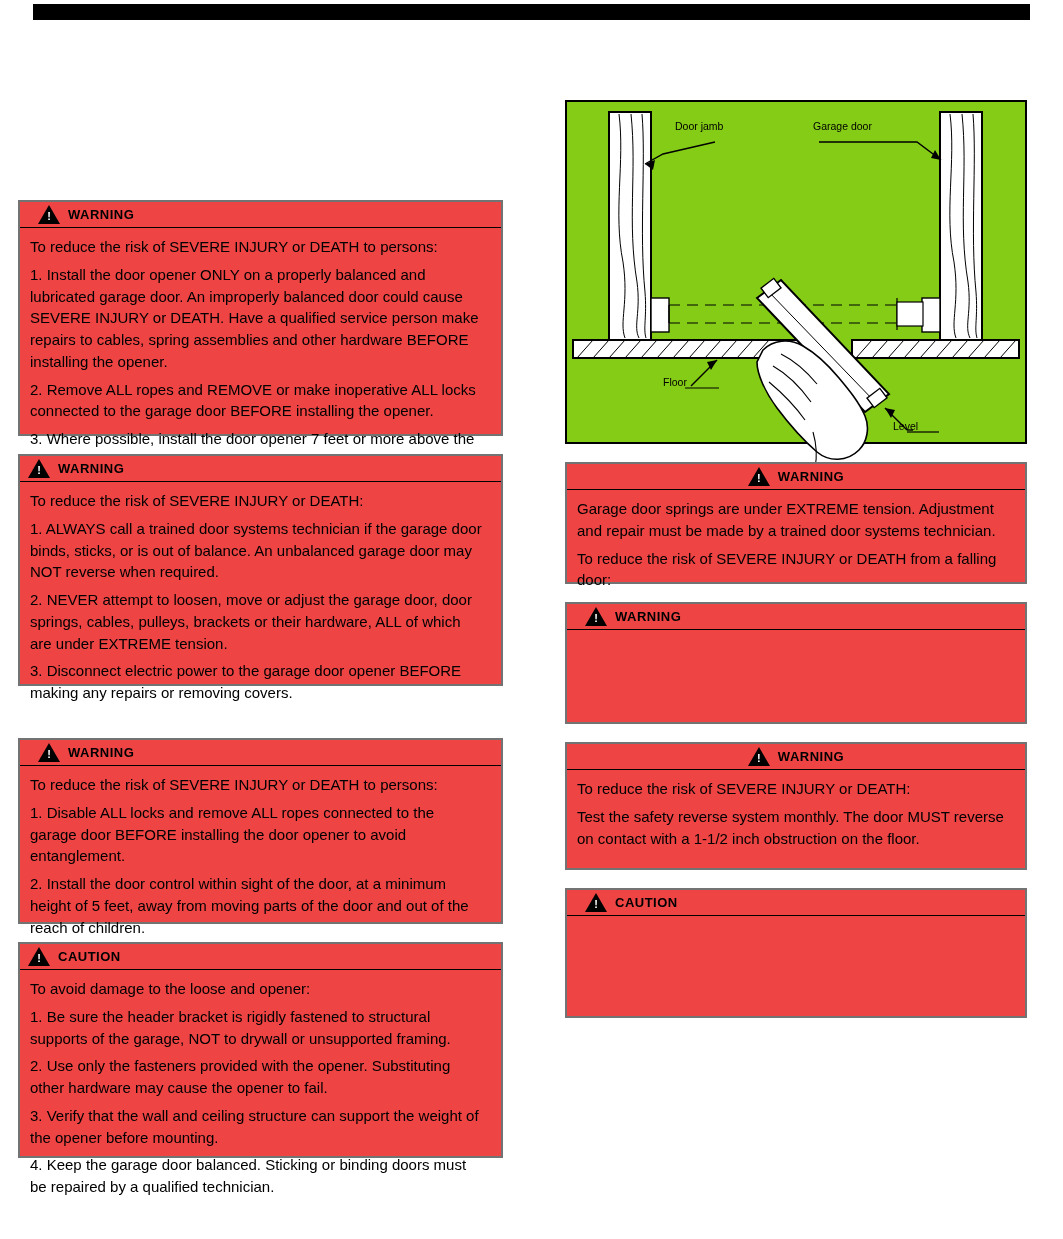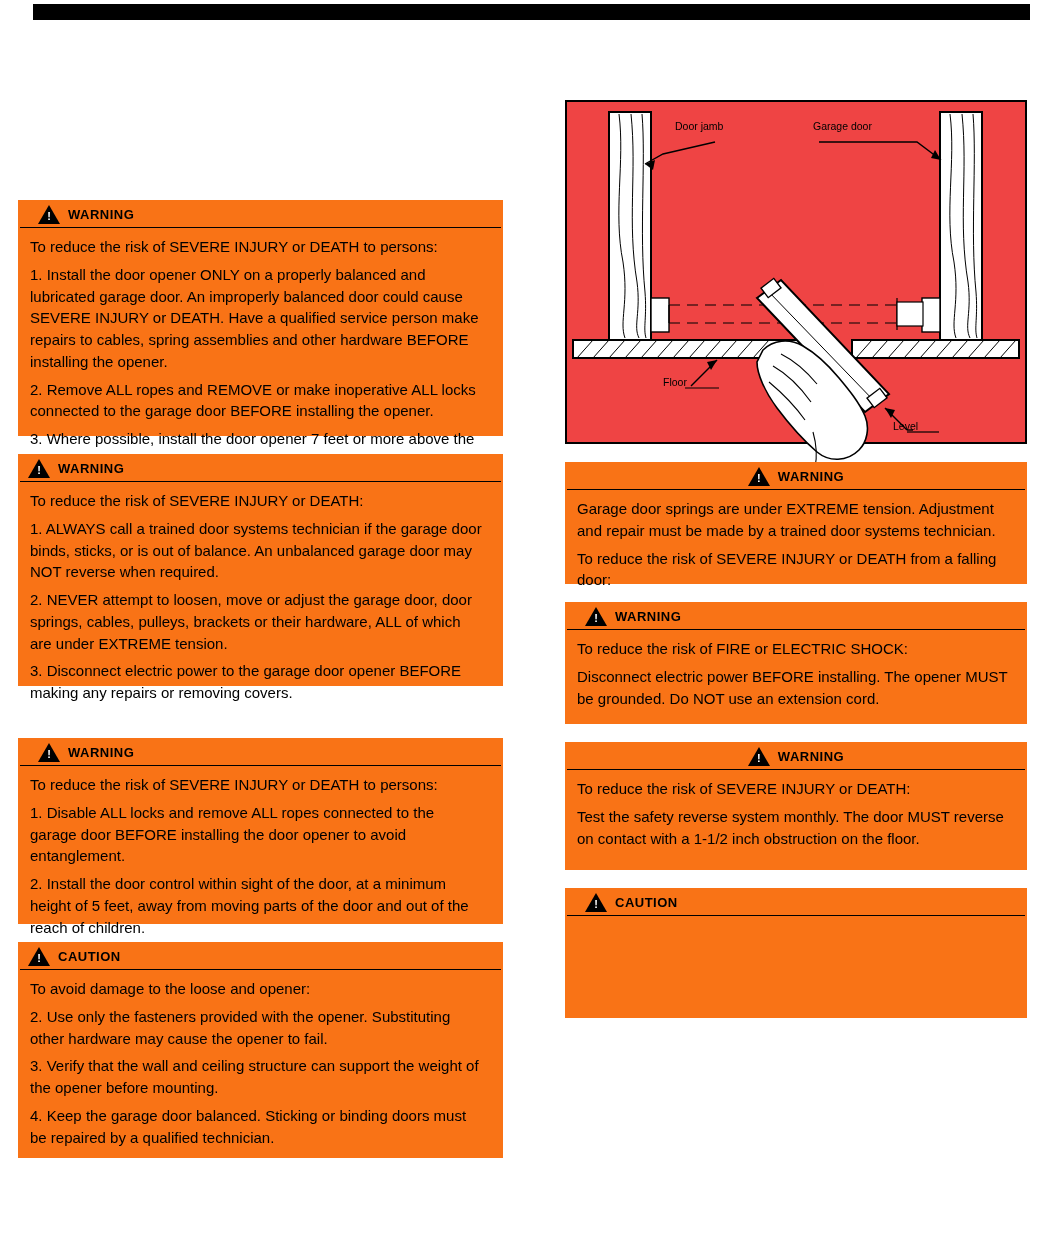--- a/index.html
+++ b/index.html
@@ -37,23 +37,23 @@
   }
   .col-right {
     position: absolute;
     left: 565px;
     top: 100px;
     width: 462px;
   }
 
   
   .notice-box {
-    border: 2px solid #f97316;
+    border: 2px solid #737373;
     box-sizing: border-box;
-    background: #f97316;
+    background: #ef4444;
     margin-bottom: 18px;
     position: relative;
   }
   .notice-head {
     border-bottom: 1px solid #000000;
     height: 26px;
     display: flex;
     align-items: center;
     box-sizing: border-box;
   }
@@ -107,21 +107,21 @@
   .notice-body p:last-child { margin-bottom: 0; }
   .spacer-block { height: 34px; }
 
   
   .figure {
     position: relative;
     border: 2px solid #000000;
     box-sizing: border-box;
     width: 462px;
     height: 344px;
-    background: #ef4444;
+    background: #84cc16;
     margin-bottom: 18px;
   }
   .figure svg { display:block; }
   .fig-caption {
     position: absolute;
     font-size: 10.5px;
     line-height: 1.25;
   }
 </style>
 </head>
@@ -176,20 +176,21 @@
       </div>
     </div>
 
     <div class="notice-box" style="height:216px">
       <div class="notice-head left-pad2">
         <span class="warn-tri"></span>
         <span class="notice-title">CAUTION</span>
       </div>
       <div class="notice-body">
         <p>To avoid damage to the loose and opener:</p>
+        <p>1. Be sure the header bracket is rigidly fastened to structural supports of the garage, NOT to drywall or unsupported framing.</p>
         <p>2. Use only the fasteners provided with the opener. Substituting other hardware may cause the opener to fail.</p>
         <p>3. Verify that the wall and ceiling structure can support the weight of the opener before mounting.</p>
         <p>4. Keep the garage door balanced. Sticking or binding doors must be repaired by a qualified technician.</p>
       </div>
     </div>
 
   </div>
 
   <div class="col-right">
 
@@ -297,24 +298,20 @@
         <p>Garage door springs are under EXTREME tension. Adjustment and repair must be made by a trained door systems technician.</p>
         <p>To reduce the risk of SEVERE INJURY or DEATH from a falling door:</p>
       </div>
     </div>
 
     <div class="notice-box" style="height:122px">
       <div class="notice-head left-pad">
         <span class="warn-tri"></span>
         <span class="notice-title">WARNING</span>
       </div>
-      <div class="notice-body">
-        <p>To reduce the risk of FIRE or ELECTRIC SHOCK:</p>
-        <p>Disconnect electric power BEFORE installing. The opener MUST be grounded. Do NOT use an extension cord.</p>
-      </div>
     </div>
 
     <div class="notice-box" style="height:128px">
       <div class="notice-head center">
         <span class="warn-tri"></span>
         <span class="notice-title">WARNING</span>
       </div>
       <div class="notice-body">
         <p>To reduce the risk of SEVERE INJURY or DEATH:</p>
         <p>Test the safety reverse system monthly. The door MUST reverse on contact with a 1-1/2 inch obstruction on the floor.</p>

